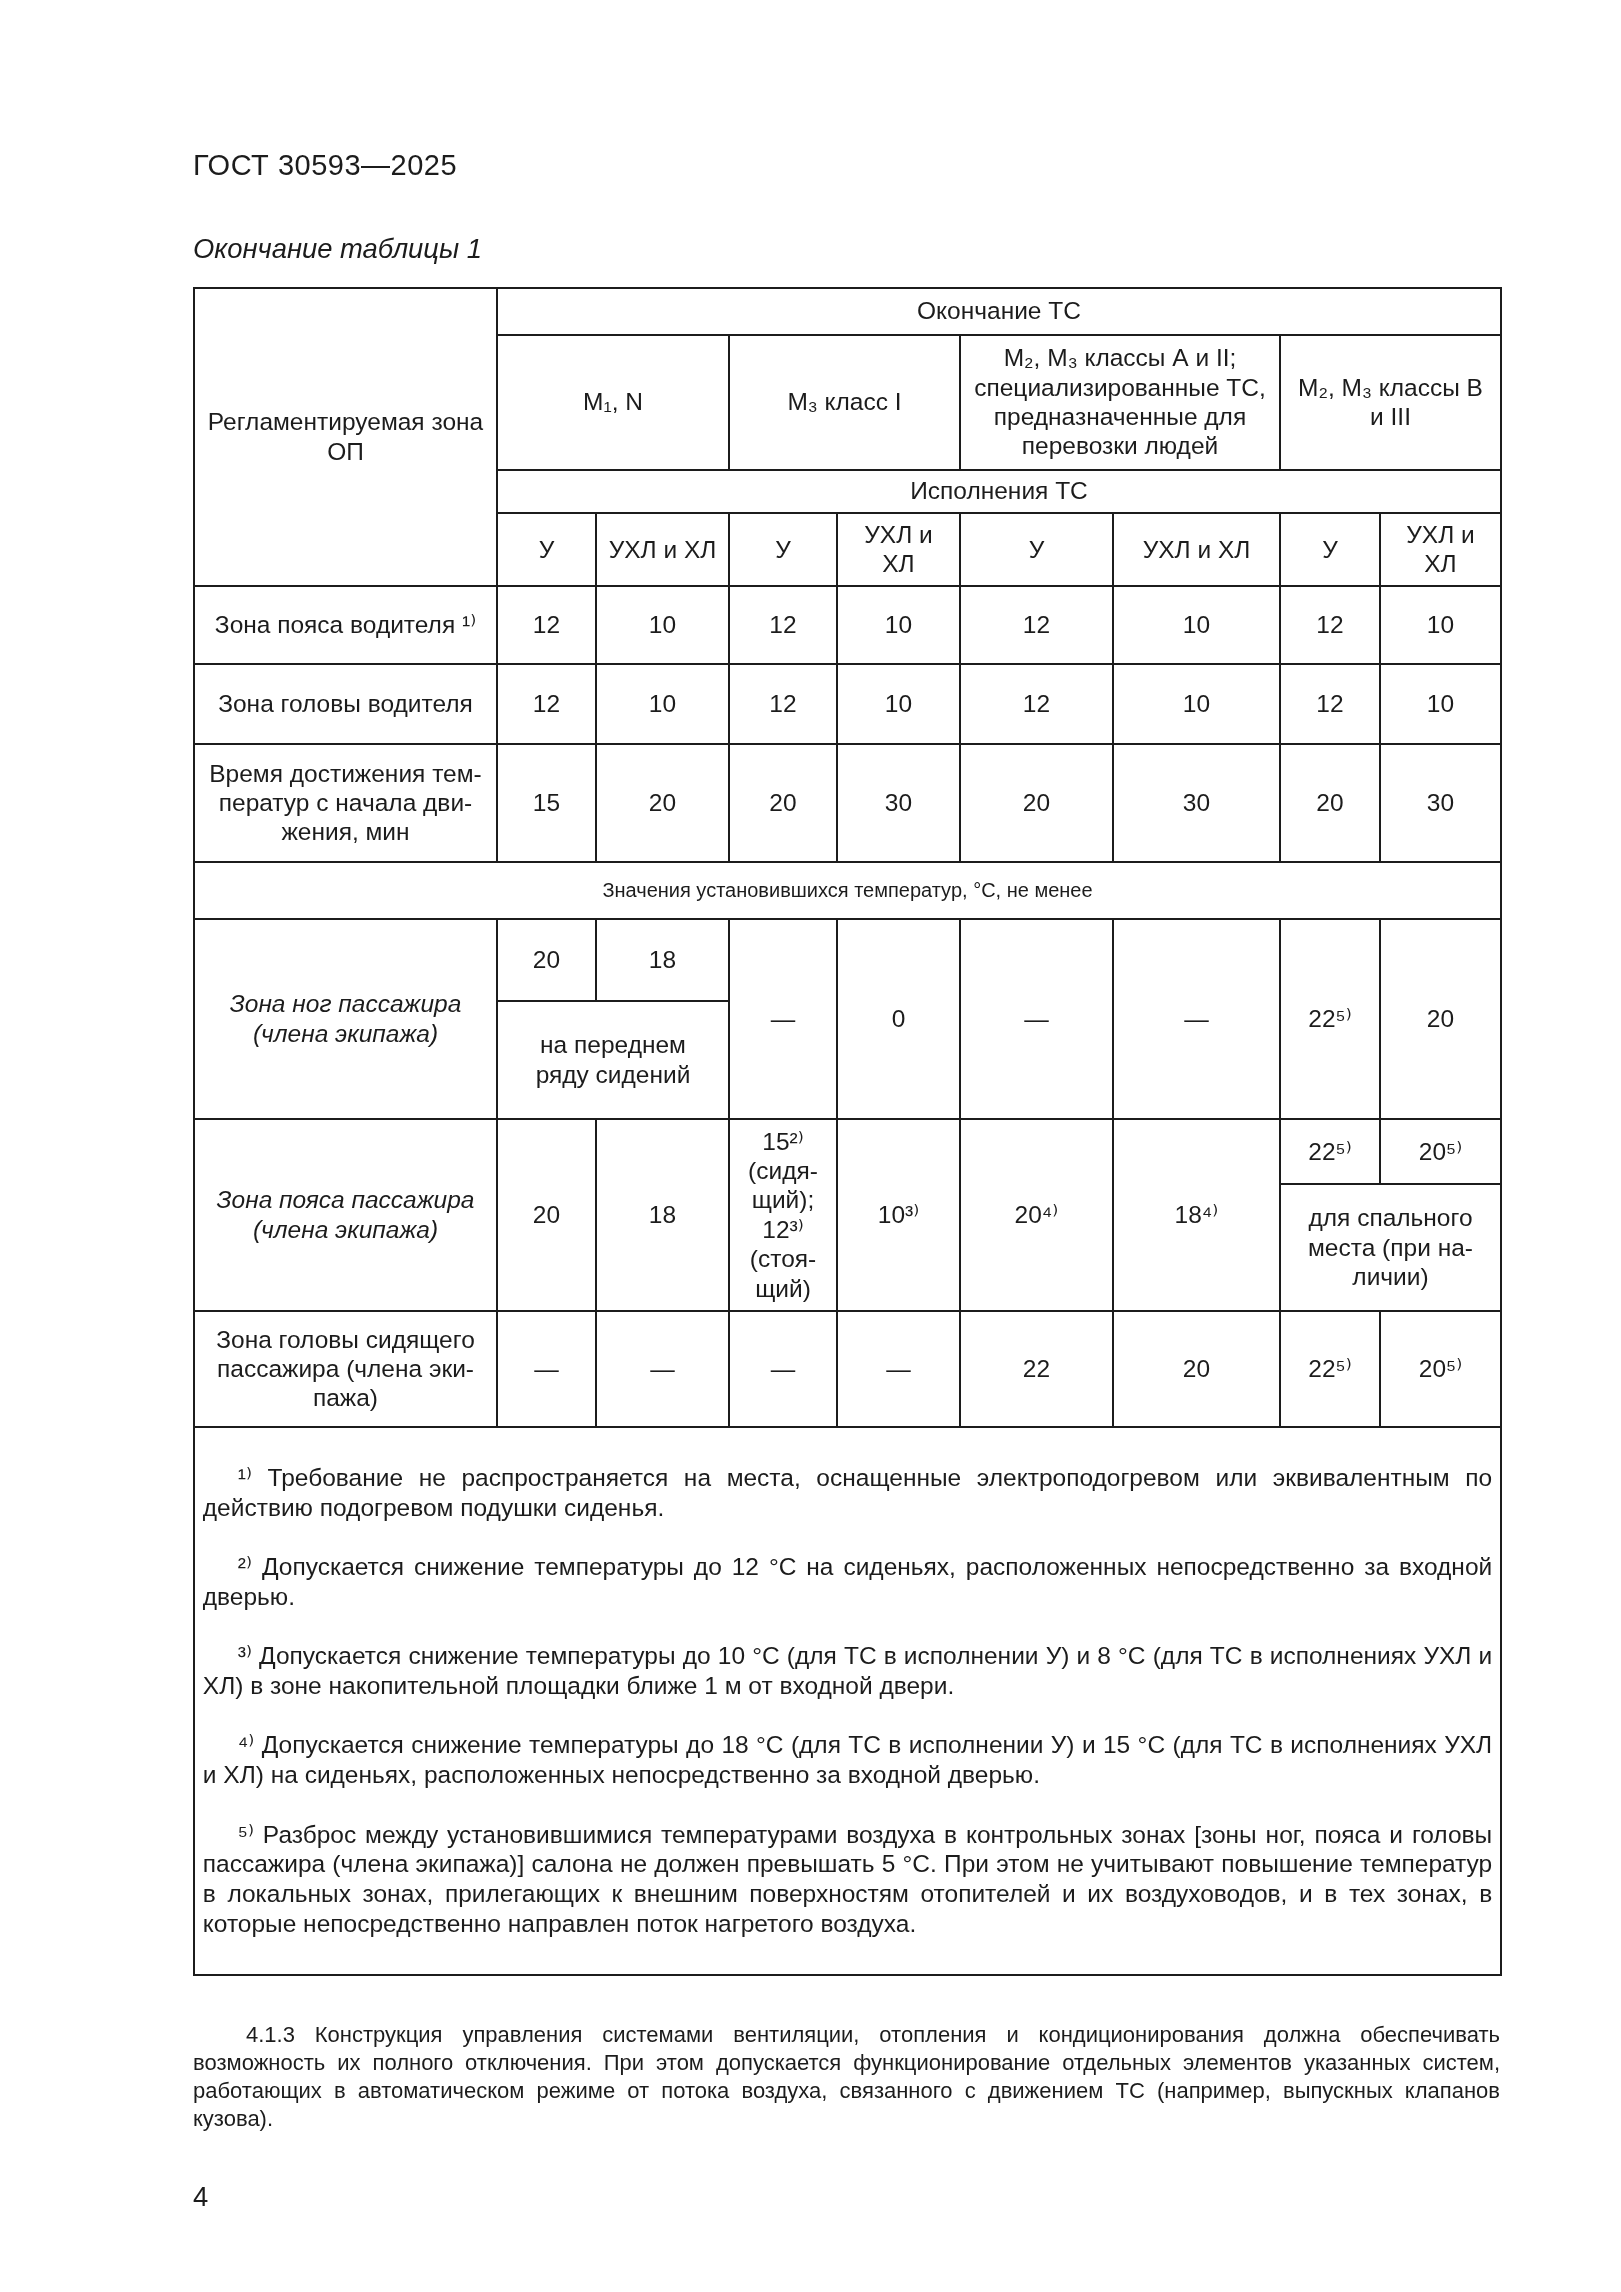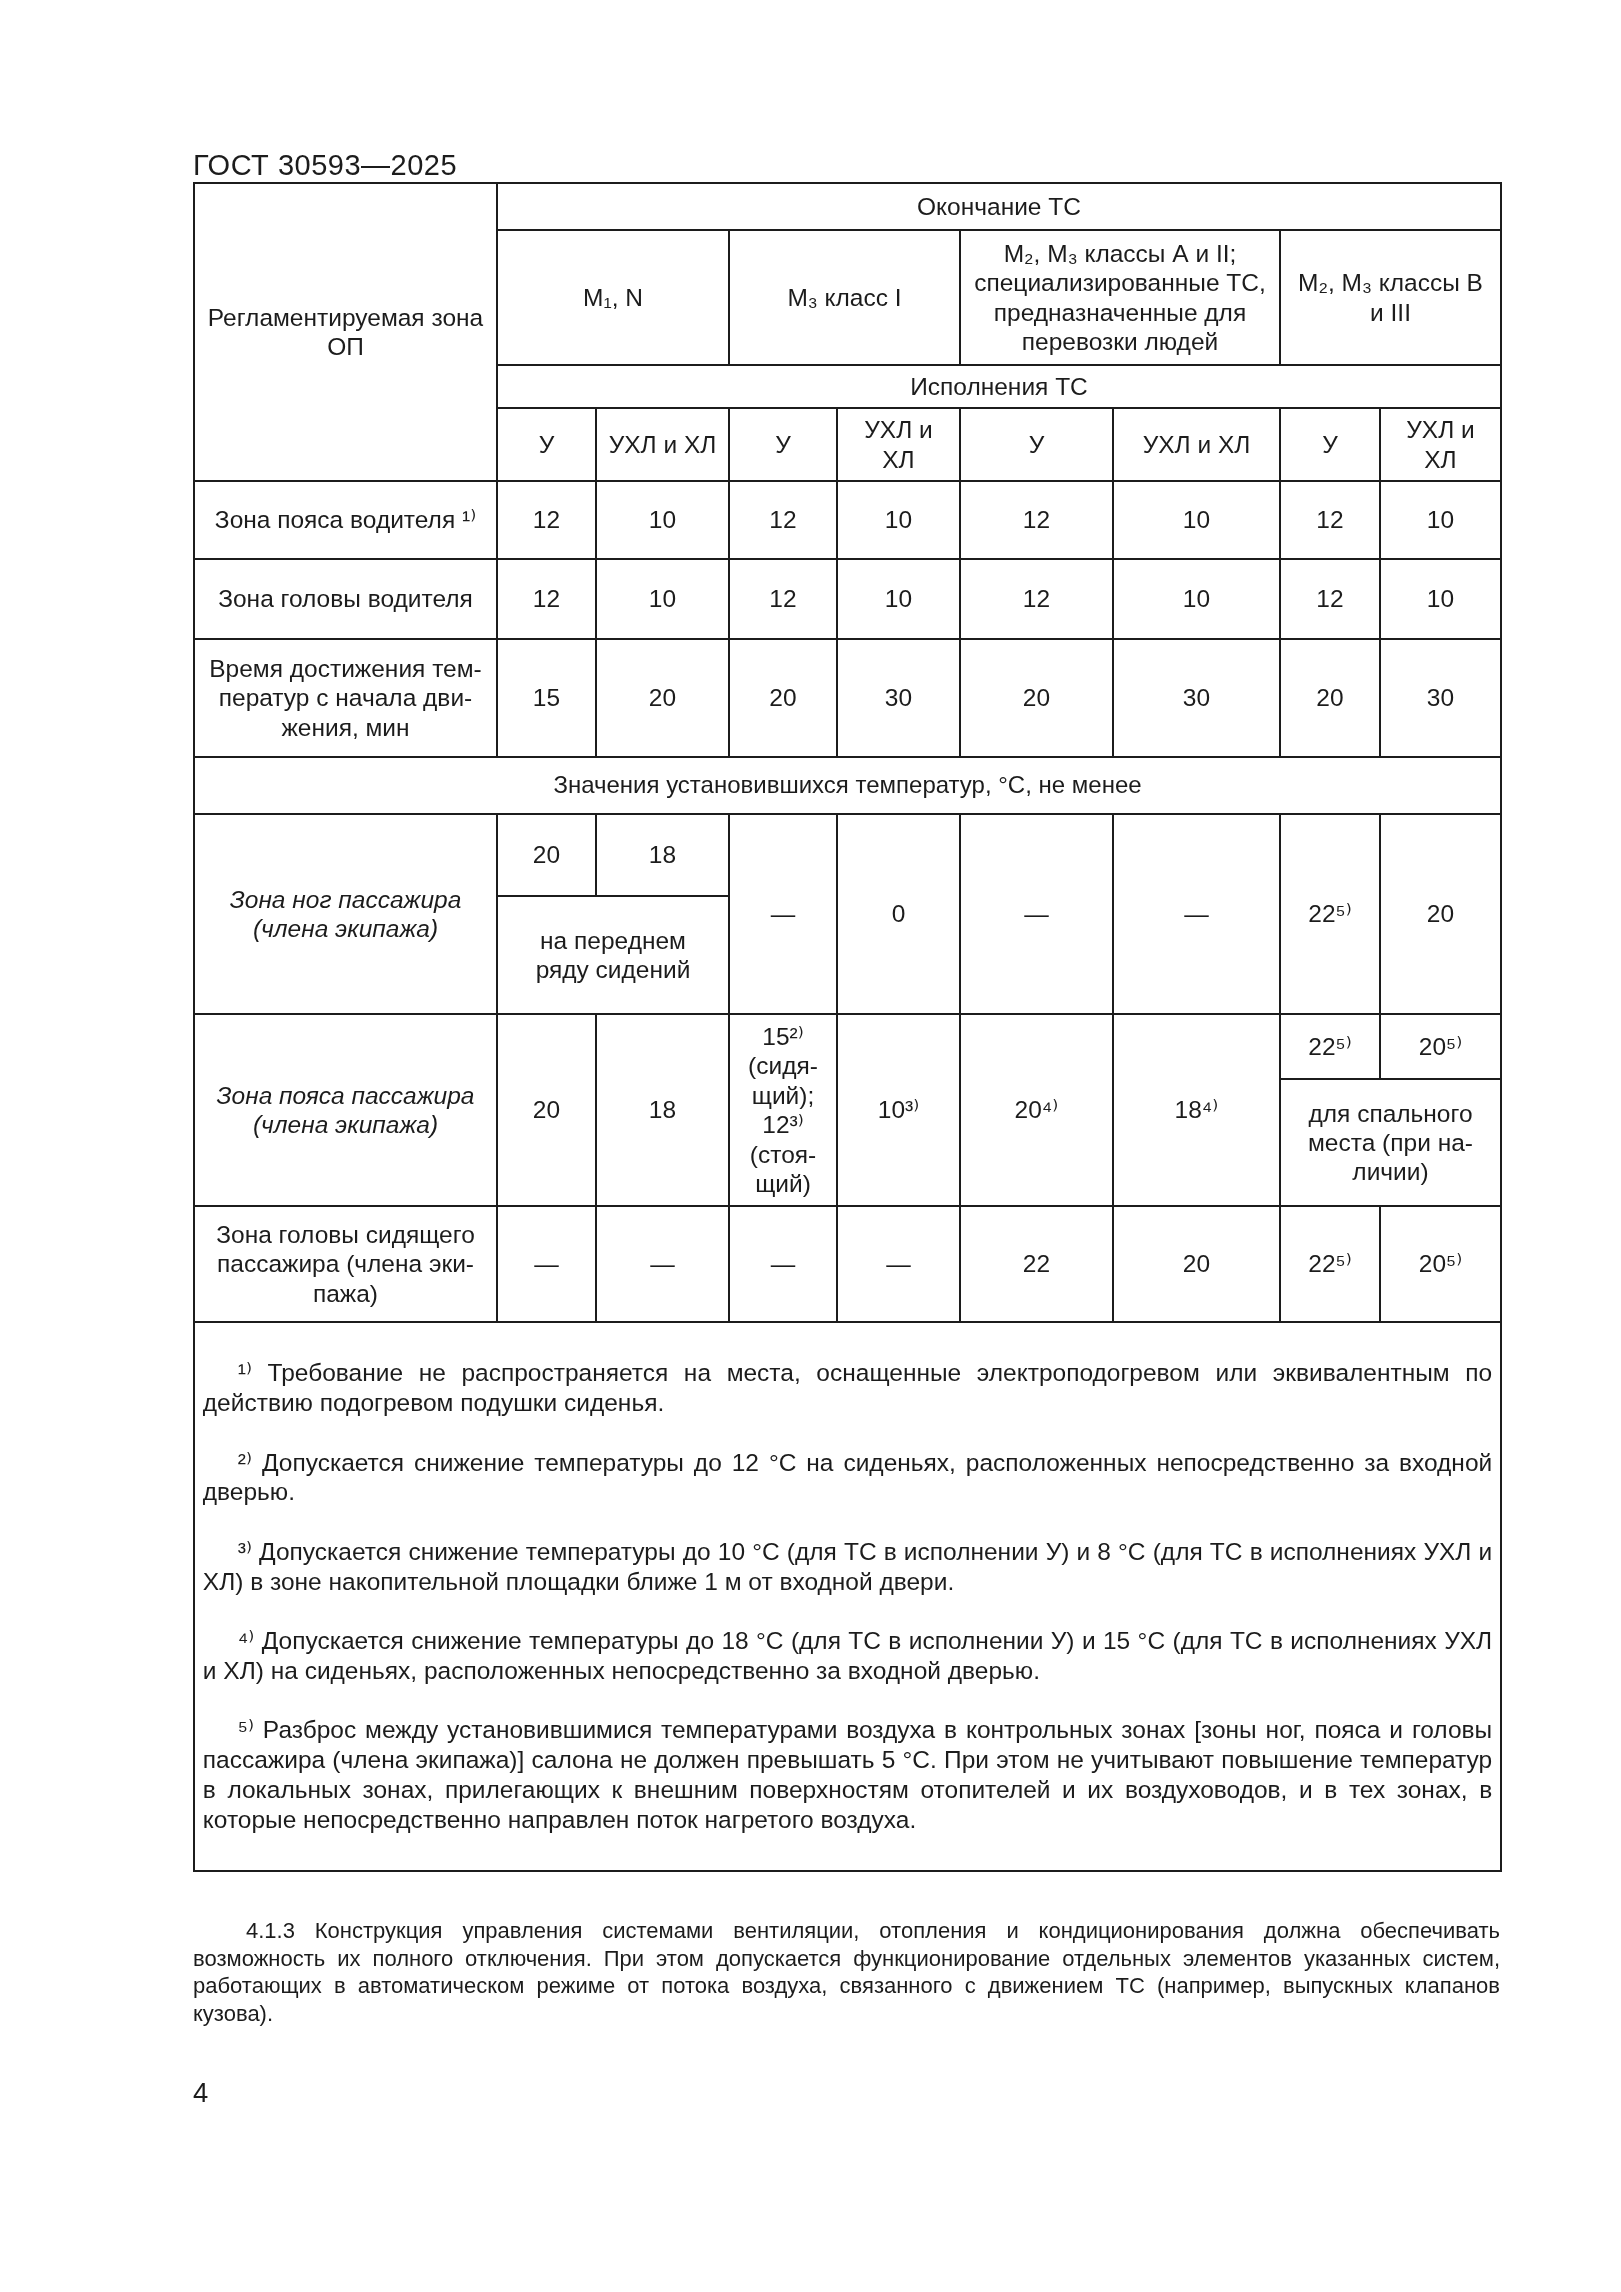--- a/index.html
+++ b/index.html
@@ -53,21 +53,21 @@
   table.gost thead tr.hrow-execs th,
   table.gost thead tr.hrow-cols th {
     border-bottom-width: 2.9px;
   }
   td.label-cell {
     text-align: left;
     padding-left: 13.7px;
     padding-right: 9.8px;
   }
   td.va-top { vertical-align: top; padding-top: 9.8px; font-style: italic; }
-  tr.r-banner td { font-size: 24px; }
+  tr.r-banner td { font-size: 20px; }
   td.fn-cell {
     text-align: left;
     vertical-align: top;
     padding: 9.8px 15.7px 15.7px 21.6px;
     white-space: normal;
   }
   .fn {
     margin: 0;
     font-size: 24.5px;
     line-height: 1.22;
@@ -89,20 +89,21 @@
     padding-bottom: 39px;
   }
 </style>
 </head>
 <body>
 
 <div class="page">
 
   <div class="doc-header">ГОСТ 30593—2025</div>
 
+  <div class="table-caption">Окончание таблицы 1</div>
 
   <table class="gost">
     <colgroup>
       <col style="width:303px">
         <col style="width:99px">
         <col style="width:133px">
       <col style="width:108px">
         <col style="width:123px">
         <col style="width:153px">
       <col style="width:167px">

